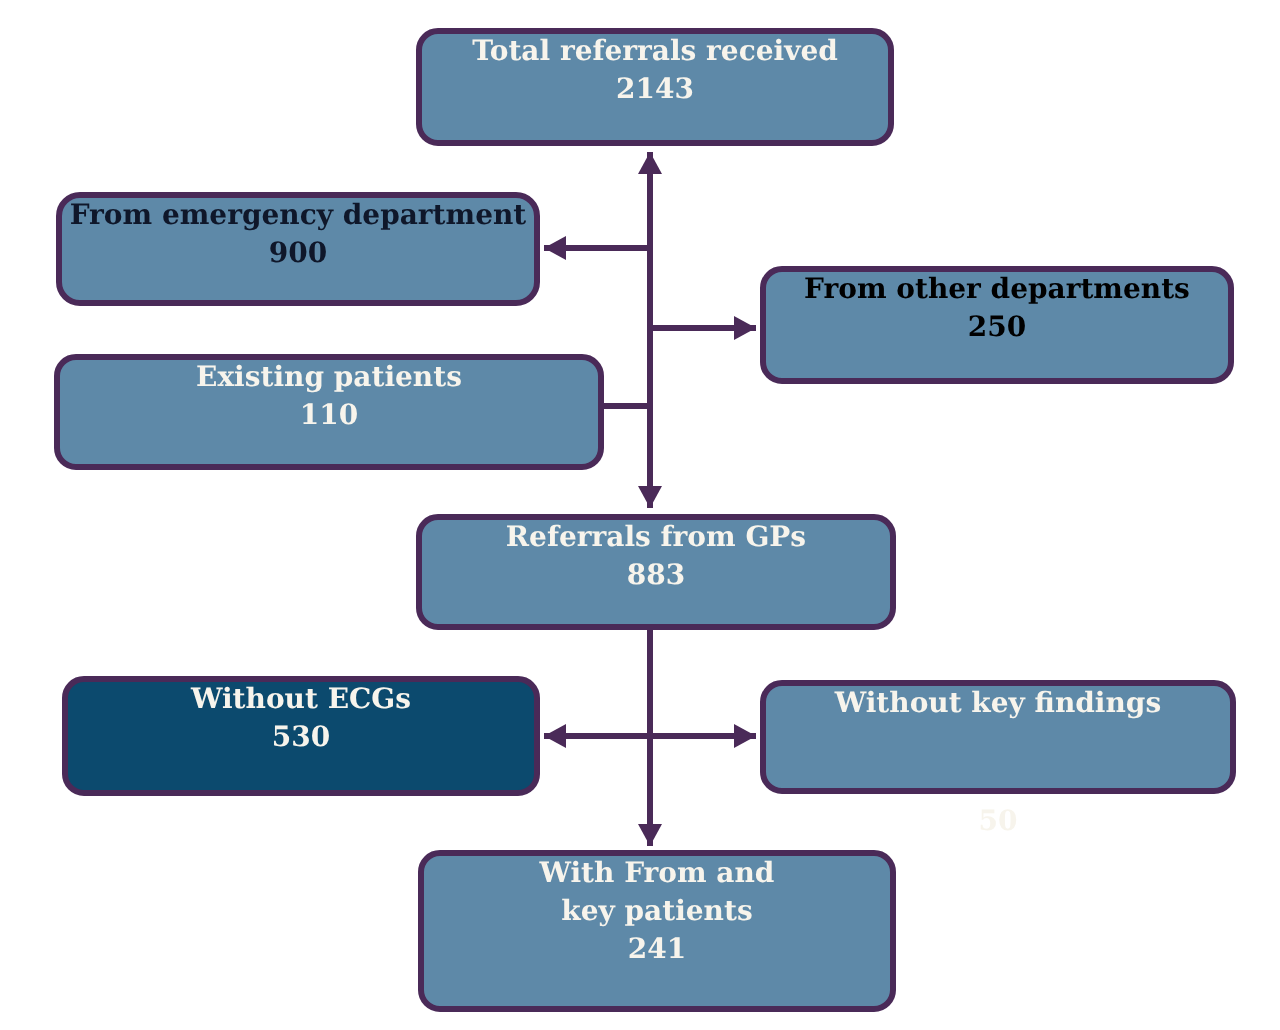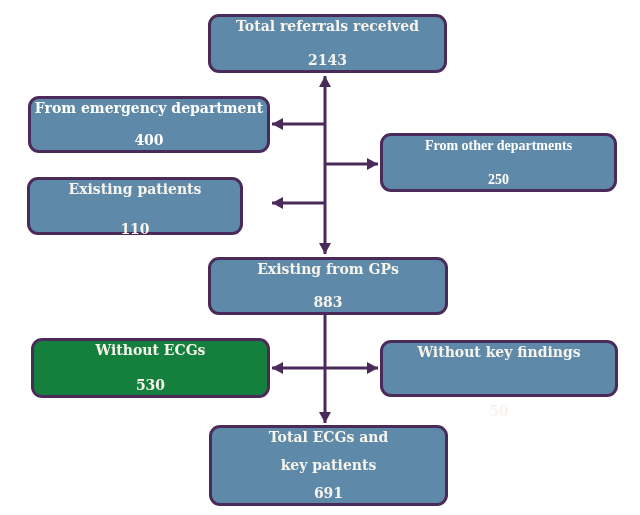--- a/index.html
+++ b/index.html
@@ -22,21 +22,21 @@
   }
   .flow-box {
     position: absolute;
     box-sizing: border-box;
     border-style: solid;
     border-width: 3px;
     border-radius: 11px;
     display: flex;
     flex-direction: column;
     align-items: center;
-    justify-content: space-between;
+    justify-content: flex-start;
     text-align: center;
     font-weight: bold;
     font-size: 14px;
     line-height: 19px;
     white-space: nowrap;
   }
   .flow-box-line {
     display: block;
   }
 </style>
@@ -72,42 +72,42 @@
       </g>
       <g>
         <line x1="325" y1="368" x2="378" y2="368" stroke="#4a2a58" stroke-width="3"></line>
         <polygon points="378,368 367,374 367,362" fill="#4a2a58"></polygon>
       </g>
     </svg>
     <div class="flow-box" style="left: 208px; top: 14px; width: 239px; height: 59px; background: rgb(94, 137, 168); border-color: rgb(74, 42, 88); color: rgb(247, 244, 236);">
       <div class="flow-box-line">Total referrals received</div>
       <div class="flow-box-line">2143</div>
     </div>
-    <div class="flow-box" style="left: 28px; top: 96px; width: 242px; height: 57px; background: rgb(94, 137, 168); border-color: rgb(74, 42, 88); color: #ffffff;">
+    <div class="flow-box" style="left: 28px; top: 96px; width: 242px; height: 57px; background: rgb(94, 137, 168); border-color: rgb(74, 42, 88); color: #0f172a; border-radius: 12px;">
       <div class="flow-box-line">From emergency department</div>
-      <div class="flow-box-line">400</div>
+      <div class="flow-box-line">900</div>
     </div>
-    <div class="flow-box" style="left: 380px; top: 133px; width: 237px; height: 59px; background: rgb(94, 137, 168); border-color: rgb(74, 42, 88); color: #ffffff; font-family: Liberation Serif, serif;">
+    <div class="flow-box" style="left: 380px; top: 133px; width: 237px; height: 59px; background: rgb(94, 137, 168); border-color: rgb(74, 42, 88); color: #000000;">
       <div class="flow-box-line">From other departments</div>
       <div class="flow-box-line">250</div>
     </div>
-    <div class="flow-box" style="left: 27px; top: 177px; width: 216px; height: 58px; background: rgb(94, 137, 168); border-color: rgb(74, 42, 88); color: rgb(247, 244, 236); gap: 21px;">
+    <div class="flow-box" style="left: 27px; top: 177px; width: 275px; height: 58px; background: rgb(94, 137, 168); border-color: rgb(74, 42, 88); color: rgb(247, 244, 236);">
       <div class="flow-box-line">Existing patients</div>
       <div class="flow-box-line">110</div>
     </div>
     <div class="flow-box" style="left: 208px; top: 257px; width: 240px; height: 58px; background: rgb(94, 137, 168); border-color: rgb(74, 42, 88); color: rgb(247, 244, 236);">
-      <div class="flow-box-line">Existing from GPs</div>
+      <div class="flow-box-line">Referrals from GPs</div>
       <div class="flow-box-line">883</div>
     </div>
-    <div class="flow-box" style="left: 31px; top: 338px; width: 239px; height: 60px; background: #15803d; border-color: rgb(74, 42, 88); color: rgb(247, 244, 236);">
+    <div class="flow-box" style="left: 31px; top: 338px; width: 239px; height: 60px; background: #0c4a6e; border-color: rgb(74, 42, 88); color: rgb(247, 244, 236);">
       <div class="flow-box-line">Without ECGs</div>
       <div class="flow-box-line">530</div>
     </div>
     <div class="flow-box" style="left: 380px; top: 340px; width: 238px; height: 57px; background: rgb(94, 137, 168); border-color: rgb(74, 42, 88); color: rgb(247, 244, 236); gap: 40px;">
       <div class="flow-box-line">Without key findings</div>
       <div class="flow-box-line">50</div>
     </div>
     <div class="flow-box" style="left: 209px; top: 425px; width: 239px; height: 81px; background: rgb(94, 137, 168); border-color: rgb(74, 42, 88); color: rgb(247, 244, 236);">
-      <div class="flow-box-line">Total ECGs and</div>
+      <div class="flow-box-line">With From and</div>
       <div class="flow-box-line">key patients</div>
-      <div class="flow-box-line">691</div>
+      <div class="flow-box-line">241</div>
     </div>
   </div>
 
 </body></html>

